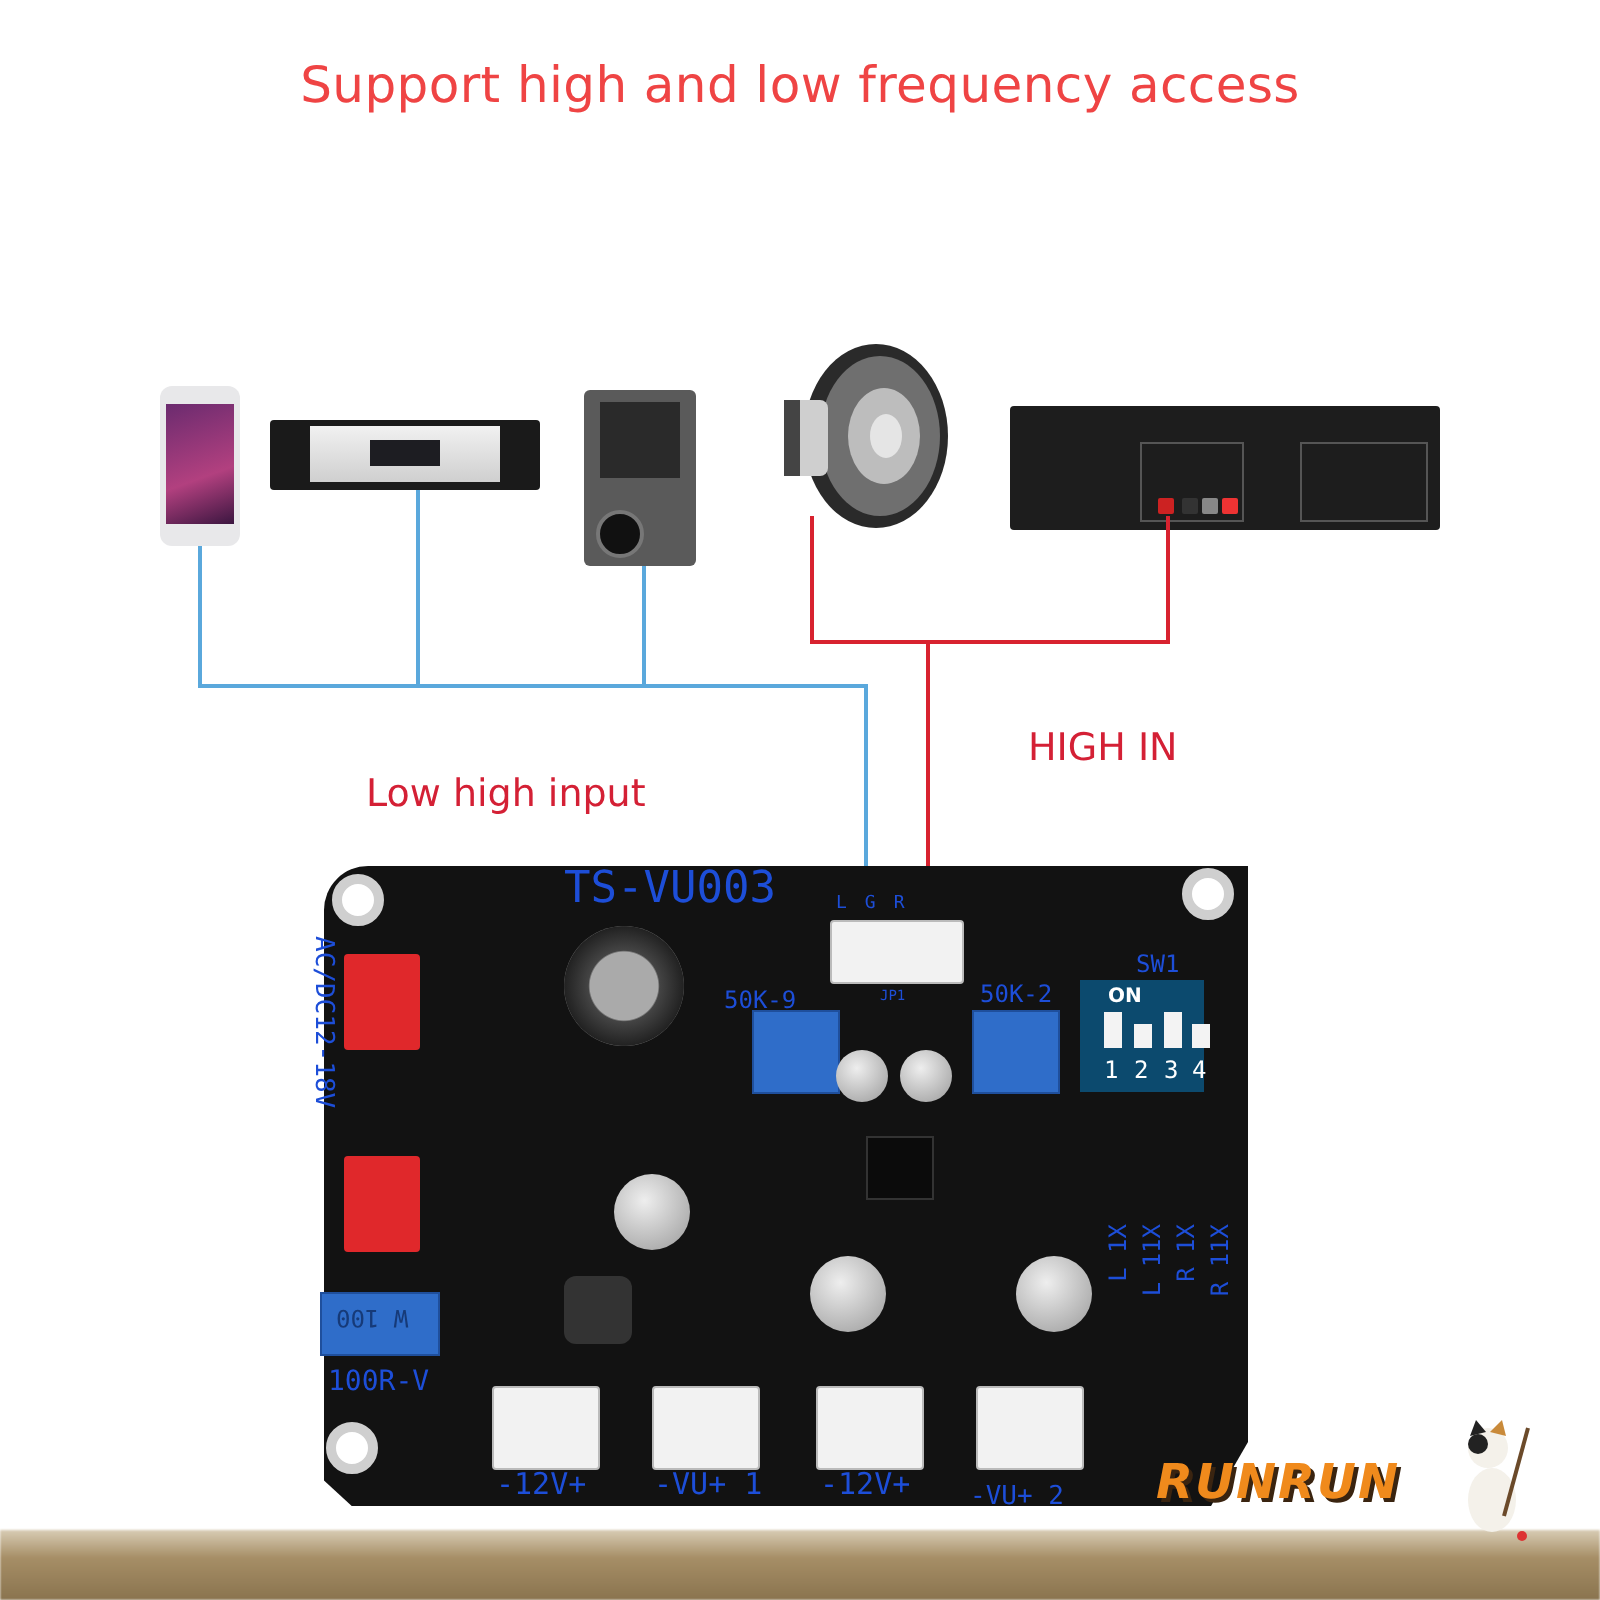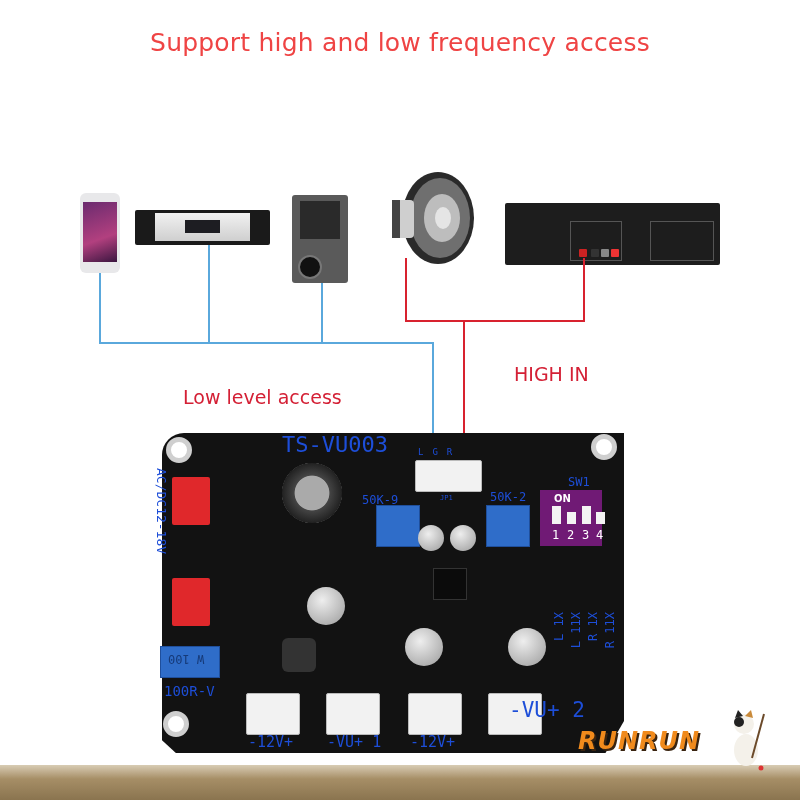--- a/index.html
+++ b/index.html
@@ -26,21 +26,21 @@
   .amp .term { position:absolute; top:46px; width:8px; height:8px; border-radius:1px; }
 
   
   .board { left:162px; top:433px; width:462px; height:320px; background:#121212; border-radius:22px 0 0 0; clip-path:polygon(0 0,100% 0,100% 90%,96% 100%,3% 100%,0 96%); }
   .hole { width:26px; height:26px; border-radius:50%; background:#fff; border:5px solid #cfcfcf; box-sizing:border-box; }
   .silk { color:#1d4ed8; font-family:"DejaVu Sans Mono", monospace; }
   .conn-white { background:#f2f2f2; border:1px solid #bbb; border-radius:2px; }
   .conn-red { background:#e0282b; border-radius:2px; }
   .pot { background:#2f6dc9; border:1px solid #1f4f9c; }
   .cap { border-radius:50%; background:radial-gradient(circle at 40% 35%,#eee,#9a9a9a); }
-  .dip { left:540px; top:490px; width:62px; height:56px; background:#701a75; }
+  .dip { left:540px; top:490px; width:62px; height:56px; background:#0c4a6e; }
   .dip .sw { position:absolute; top:16px; width:9px; height:18px; background:#f3f3f3; }
   .dip .num { position:absolute; top:38px; font-size:12px; color:#fff; font-family:"DejaVu Sans Mono", monospace; }
 
   
   .ground { left:0; top:765px; width:800px; height:35px; background:linear-gradient(#d8ccb4,#a68e66 40%,#8a744f); filter:blur(0.5px); }
   .logo { left:578px; top:727px; font-size:24px; font-weight:bold; font-style:italic; color:#f08a1c; text-shadow:2px 2px 0 #3a2410; letter-spacing:1px; }
   .cat { left:728px; top:708px; width:40px; height:64px; }
 </style>
 </head>
 <body>
@@ -81,21 +81,21 @@
 <div class="abs wire-blue" style="left:208px;top:245px;width:2px;height:98px;"></div>
 <div class="abs wire-blue" style="left:321px;top:283px;width:2px;height:60px;"></div>
 <div class="abs wire-blue" style="left:99px;top:342px;width:335px;height:2px;"></div>
 <div class="abs wire-blue" style="left:432px;top:342px;width:2px;height:110px;"></div>
 
 <div class="abs wire-red" style="left:405px;top:258px;width:2px;height:63px;"></div>
 <div class="abs wire-red" style="left:583px;top:258px;width:2px;height:63px;"></div>
 <div class="abs wire-red" style="left:405px;top:320px;width:180px;height:2px;"></div>
 <div class="abs wire-red" style="left:463px;top:320px;width:2px;height:132px;"></div>
 
-<div class="abs lbl-red" style="left:183px;top:386px;">Low level access</div>
+<div class="abs lbl-red" style="left:183px;top:386px;">Low high input</div>
 <div class="abs lbl-red" style="left:514px;top:363px;">HIGH IN</div>
 
 <div class="abs board"></div>
 <div class="abs hole" style="left:166px;top:437px;"></div>
 <div class="abs hole" style="left:591px;top:434px;"></div>
 <div class="abs hole" style="left:163px;top:711px;"></div>
 
 <div class="abs silk" style="left:282px;top:432px;font-size:22px;">TS-VU003</div>
 <div class="abs silk" style="left:154px;top:468px;font-size:13px;writing-mode:vertical-rl;">AC/DC12-18V</div>
 
@@ -146,21 +146,21 @@
 <div class="abs silk" style="left:164px;top:683px;font-size:14px;">100R-V</div>
 
 <div class="abs conn-white" style="left:246px;top:693px;width:52px;height:40px;"></div>
 <div class="abs conn-white" style="left:326px;top:693px;width:52px;height:40px;"></div>
 <div class="abs conn-white" style="left:408px;top:693px;width:52px;height:40px;"></div>
 <div class="abs conn-white" style="left:488px;top:693px;width:52px;height:40px;"></div>
 
 <div class="abs silk" style="left:248px;top:733px;font-size:15px;">-12V+</div>
 <div class="abs silk" style="left:327px;top:733px;font-size:15px;text-align:center;">-VU+ 1</div>
 <div class="abs silk" style="left:410px;top:733px;font-size:15px;">-12V+</div>
-<div class="abs silk" style="left:485px;top:698px;font-size:21px;margin-left:24px;">-VU+ 2</div>
+<div class="abs silk" style="left:485px;top:741px;font-size:13px;">-VU+ 2</div>
 
 <div class="abs ground"></div>
 <div class="abs logo">RUNRUN</div>
 <svg class="abs cat" viewBox="0 0 40 64">
   <ellipse cx="18" cy="42" rx="12" ry="16" fill="#f4f1ea"></ellipse>
   <circle cx="16" cy="16" r="10" fill="#f4f1ea"></circle>
   <path d="M7 10 L10 2 L15 8 Z" fill="#222"></path>
   <path d="M17 8 L23 2 L25 10 Z" fill="#c98a3a"></path>
   <circle cx="11" cy="14" r="5" fill="#222"></circle>
   <line x1="24" y1="50" x2="36" y2="6" stroke="#6b4a2a" stroke-width="2"></line>

